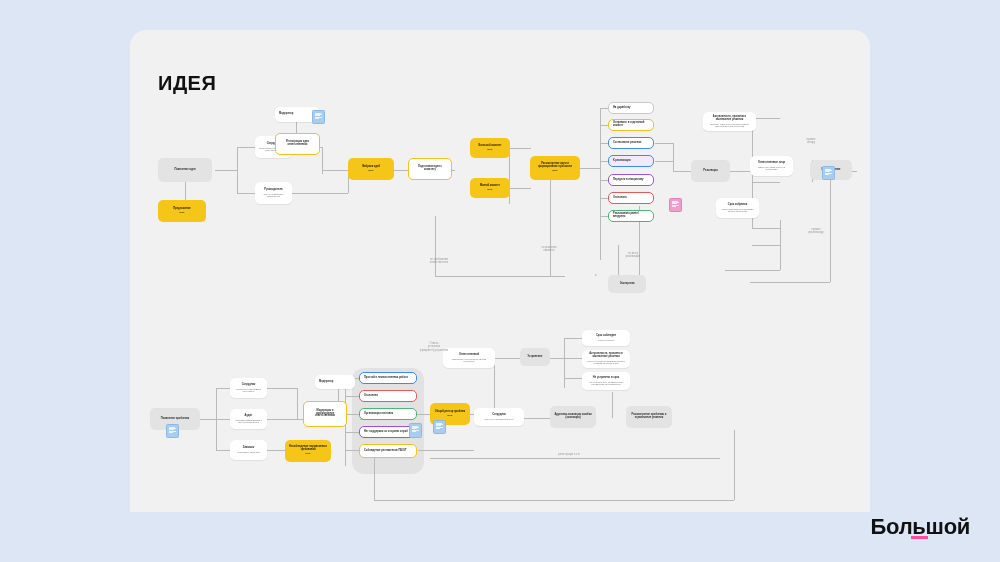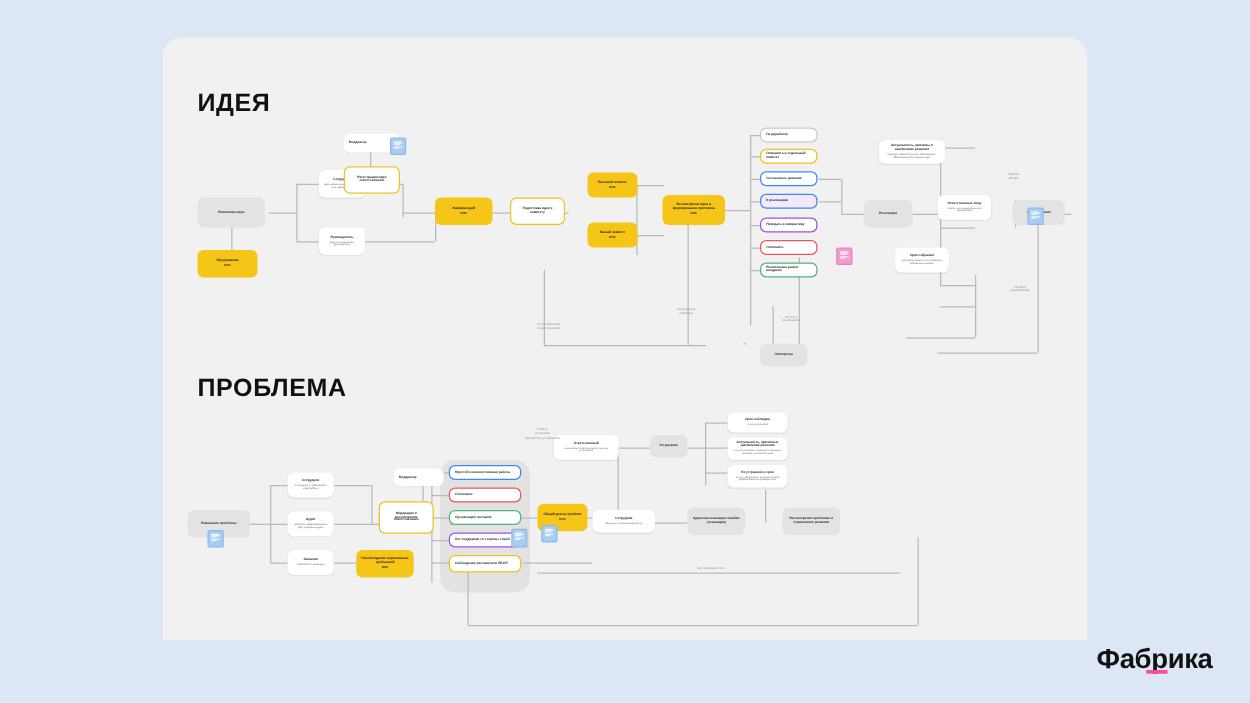--- a/index.html
+++ b/index.html
@@ -339,21 +339,20 @@
 ответственного</div>
     <div class="elabel" style="left:390px; top:216px; width:58px;">по решению
 комитета</div>
     <div class="elabel" style="left:478px; top:222px; width:50px;">по итогу
 реализации</div>
     <div class="elabel" style="left:660px; top:108px; width:42px;">премия
 автору</div>
     <div class="elabel" style="left:662px; top:198px; width:48px;">премия
 реализатору</div>
 
-    <div class="section-title" style="left:28px; top:270px;">ПРОБЛЕМА</div>
 
     <div class="group-box" style="left:222px; top:338px; width:72px; height:106px;"></div>
 
     <div class="edge v" style="left:86px;  top:358px; height:62px;"></div>
     <div class="edge h" style="left:86px;  top:358px; width:14px;"></div>
     <div class="edge h" style="left:86px;  top:389px; width:14px;"></div>
     <div class="edge h" style="left:86px;  top:420px; width:14px;"></div>
     <div class="edge h" style="left:70px;  top:389px; width:16px;"></div>
     <div class="edge h" style="left:137px; top:358px; width:30px;"></div>
     <div class="edge v" style="left:167px; top:358px; height:31px;"></div>
@@ -507,18 +506,18 @@
 
     <div class="elabel" style="left:278px; top:312px; width:52px;">Ответы
 установок
 (приоритет) устранение</div>
     <div class="elabel" style="left:405px; top:423px; width:68px;">регистрация в стк</div>
 
   </div>
 
   <div id="logo">
     <span class="word">
-      <span>Фабрика</span>
+      <span>Большой</span>
       <span class="underline"></span>
     </span>
   </div>
 
 </div>
 
 </body></html>

